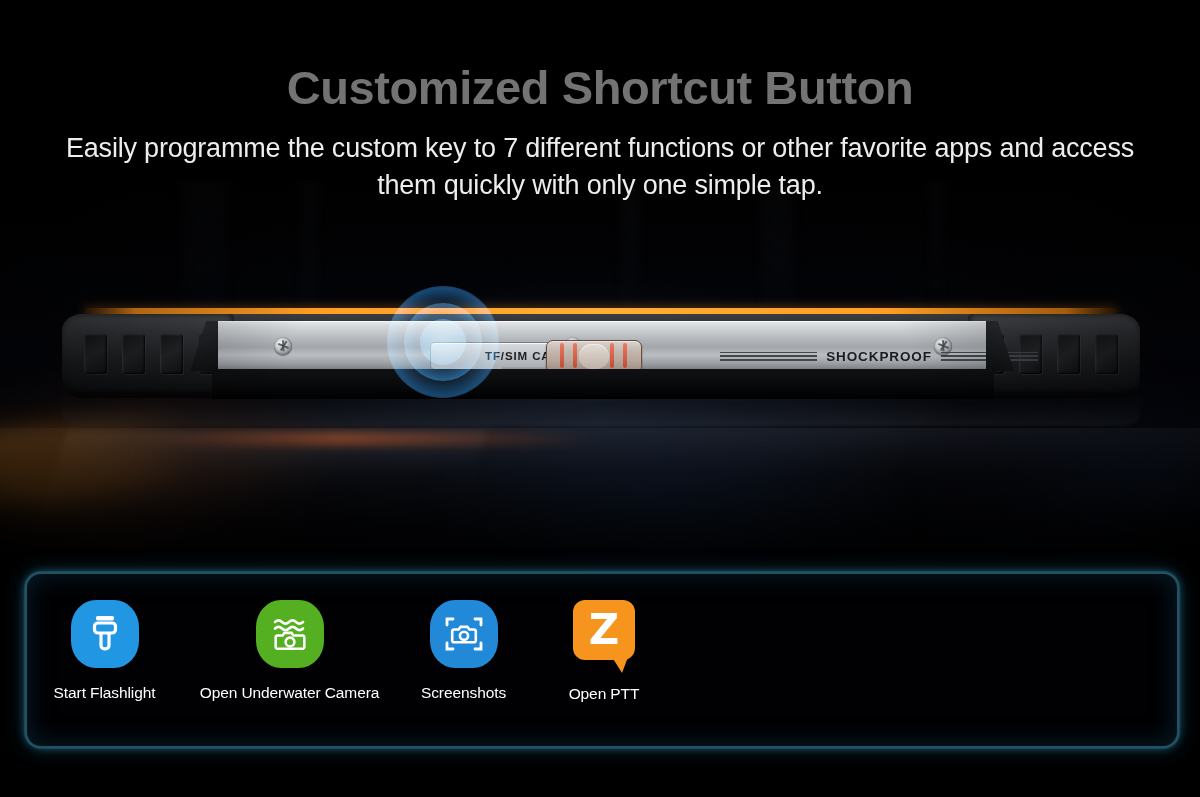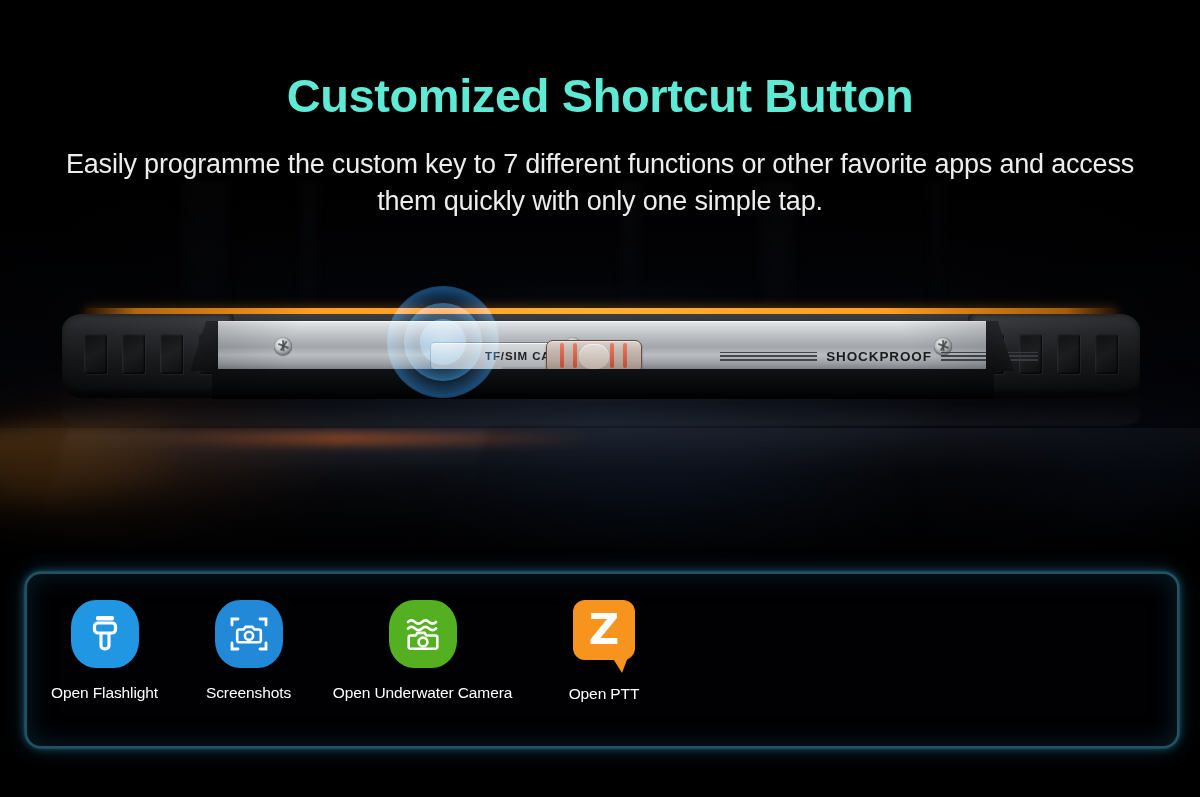--- a/index.html
+++ b/index.html
@@ -21,26 +21,26 @@
   
   .header {
     position: absolute;
     top: 0; left: 0;
     width: 1200px;
     height: 190px;
     z-index: 40;
     text-align: center;
   }
   .title {
-    margin: 12px;
+    margin: 4px;
     padding-top: 58px;
     font-size: 47px;
     font-weight: bold;
     letter-spacing: -0.4px;
-    color: #5eead4;
+    color: #737373;
     line-height: 1.1;
   }
   .subtitle {
     margin: 0 auto;
     padding-top: 12px;
     width: 1070px;
     font-size: 27px;
     font-weight: 300;
     color: #ededed;
     line-height: 1.38;
@@ -553,55 +553,55 @@
 
 
       <div class="icon-cell" style="width:155px">
         <div class="glyph" style="background:#2196e3">
           <svg width="40" height="42" viewBox="0 0 40 42" aria-hidden="true">
             <rect x="11" y="3" width="18" height="4.4" rx="1.6" fill="#fff"></rect>
             <rect x="9.5" y="10" width="21" height="10" rx="3.4" fill="none" stroke="#fff" stroke-width="3.2"></rect>
             <path d="M16 20 v12.5 a3.4 3.4 0 0 0 3.4 3.4 h1.2 a3.4 3.4 0 0 0 3.4 -3.4 V20" fill="none" stroke="#fff" stroke-width="3.2" stroke-linejoin="round"></path>
           </svg>
         </div>
-        <div class="cap">Open Flashlight</div>
+        <div class="cap">Start Flashlight</div>
+      </div>
+
+      <div class="icon-cell" style="width:215px">
+        <div class="glyph" style="background:#54b020">
+          <svg width="44" height="42" viewBox="0 0 44 42" aria-hidden="true">
+            <path d="M7 9 q3.5 -3.4 7 0 t7 0 t7 0 t7 0" fill="none" stroke="#fff" stroke-width="2.6" stroke-linecap="round"></path>
+            <path d="M7 15.5 q3.5 -3.4 7 0 t7 0 t7 0 t7 0" fill="none" stroke="#fff" stroke-width="2.6" stroke-linecap="round"></path>
+            <g fill="none" stroke="#fff" stroke-width="2.6">
+              <path d="M9.5 22.5 h5 l2-2.6 h7 l2 2.6 h9 a1.8 1.8 0 0 1 1.8 1.8 v9.6 a1.8 1.8 0 0 1 -1.8 1.8 H9.5 a1.8 1.8 0 0 1 -1.8 -1.8 v-9.6 a1.8 1.8 0 0 1 1.8 -1.8Z"></path>
+              <circle cx="22" cy="29" r="4.4"></circle>
+            </g>
+          </svg>
+        </div>
+        <div class="cap">Open Underwater Camera</div>
       </div>
 
       <div class="icon-cell" style="width:133px">
         <div class="glyph" style="background:#2189d8">
           <svg width="42" height="40" viewBox="0 0 42 40" aria-hidden="true">
             <g fill="none" stroke="#fff" stroke-width="2.8" stroke-linecap="round">
               <path d="M4 11 V5 h6"></path>
                 <path d="M38 11 V5 h-6"></path>
               <path d="M4 29 v6 h6"></path>
                 <path d="M38 29 v6 h-6"></path>
             </g>
             <g fill="none" stroke="#fff" stroke-width="2.6">
               <path d="M11 15.5 h4.6 l2-2.6 h6.8 l2 2.6 H31 a1.8 1.8 0 0 1 1.8 1.8 v9.2 a1.8 1.8 0 0 1 -1.8 1.8 H11 a1.8 1.8 0 0 1 -1.8 -1.8 v-9.2 A1.8 1.8 0 0 1 11 15.5Z"></path>
               <circle cx="21" cy="21.8" r="4.1"></circle>
             </g>
           </svg>
         </div>
         <div class="cap">Screenshots</div>
       </div>
 
-      <div class="icon-cell" style="width:215px">
-        <div class="glyph" style="background:#54b020">
-          <svg width="44" height="42" viewBox="0 0 44 42" aria-hidden="true">
-            <path d="M7 9 q3.5 -3.4 7 0 t7 0 t7 0 t7 0" fill="none" stroke="#fff" stroke-width="2.6" stroke-linecap="round"></path>
-            <path d="M7 15.5 q3.5 -3.4 7 0 t7 0 t7 0 t7 0" fill="none" stroke="#fff" stroke-width="2.6" stroke-linecap="round"></path>
-            <g fill="none" stroke="#fff" stroke-width="2.6">
-              <path d="M9.5 22.5 h5 l2-2.6 h7 l2 2.6 h9 a1.8 1.8 0 0 1 1.8 1.8 v9.6 a1.8 1.8 0 0 1 -1.8 1.8 H9.5 a1.8 1.8 0 0 1 -1.8 -1.8 v-9.6 a1.8 1.8 0 0 1 1.8 -1.8Z"></path>
-              <circle cx="22" cy="29" r="4.4"></circle>
-            </g>
-          </svg>
-        </div>
-        <div class="cap">Open Underwater Camera</div>
-      </div>
-
       <div class="icon-cell" style="width:148px">
         <div class="glyph bubble" style="background:#f6941d">
           <span class="ptt-z">Z</span>
         </div>
         <div class="cap" style="margin-top:25px">Open PTT</div>
       </div>
 
 
 
     </div>

